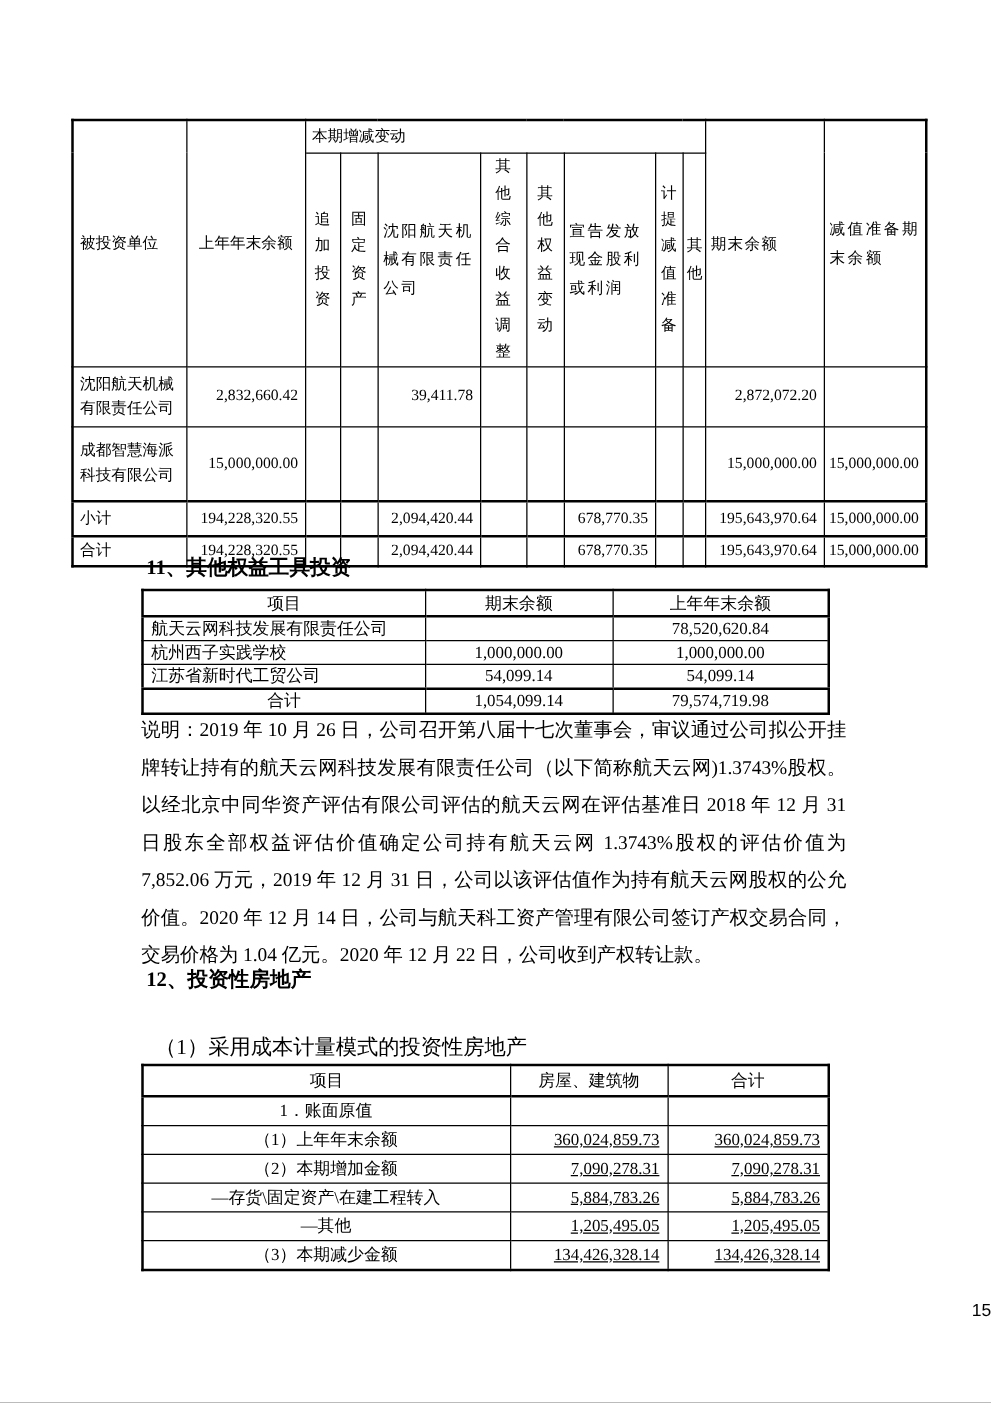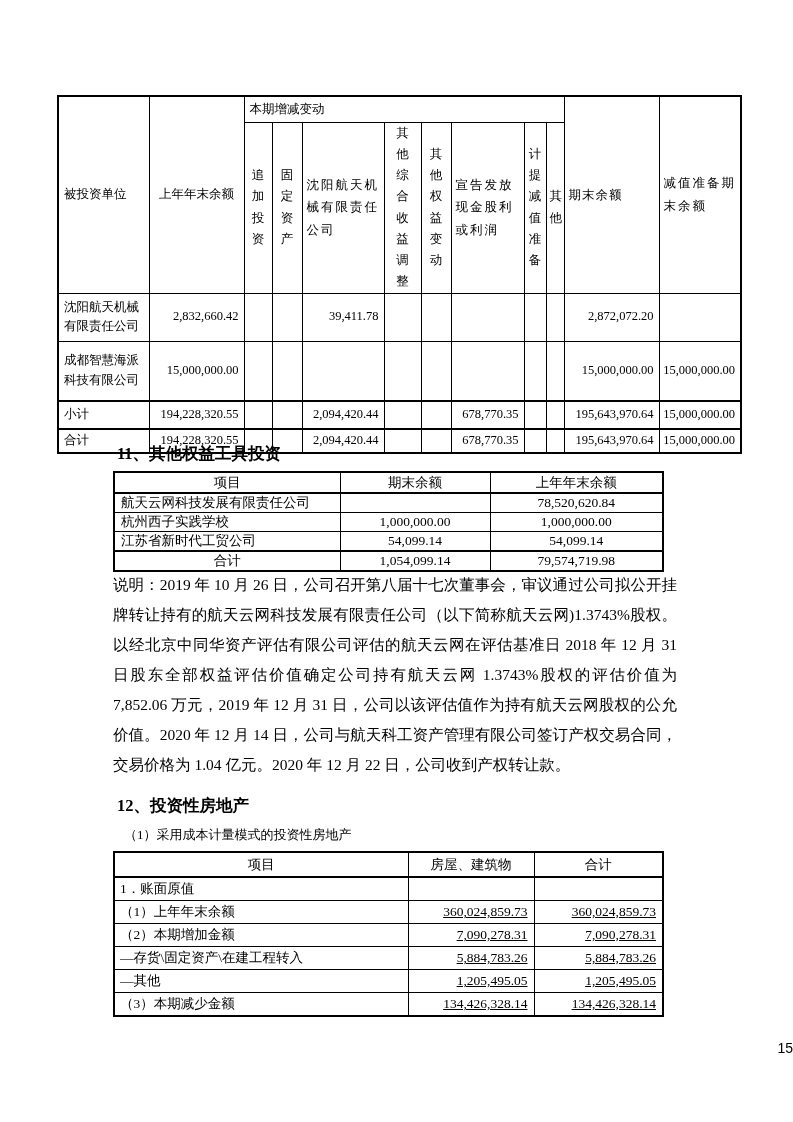--- a/index.html
+++ b/index.html
@@ -34,40 +34,40 @@
   .t1 .ctr { text-align: center; }
   .t1 .group-head { text-align: left; padding-left: 5px; }
   .t1 .vh { text-align: center; vertical-align: middle; }
   .t1 .vh .v { display: inline-block; width: 1.15em; text-align: center; line-height: 1.7; }
   .t1 .wrap-head { text-align: left; padding: 0 4px; letter-spacing: 2px; line-height: 1.8; vertical-align: middle; }
   .t1 .plain-head { text-align: left; padding-left: 4px; vertical-align: middle; letter-spacing: 1px; line-height: 1.8; }
 
   
   .sec-heading { position: absolute; left: 117px; font-weight: bold; font-size: 16.5px; font-family: "Liberation Serif", "DejaVu Serif", serif; }
   .sec-heading.s11 { top: 443px; }
-  .sec-heading.s12 { top: 795px; }
-  .sub-heading { position: absolute; left: 124px; top: 826px; font-size: 13px; }
+  .sec-heading.s12 { top: 773px; }
+  .sub-heading { position: absolute; left: 124px; top: 826px; font-size: 17px; }
 
   
   .t2 { position: absolute; left: 113px; top: 471px; width: 549px; border: 2px solid #000; font-size: 13.5px; }
   .t2 td { padding: 0 6px; height: 19px; line-height: 18px; }
   .t2 .hd td { border-bottom-width: 2px; text-align: center; height: 21px; }
   .t2 .name { text-align: left; }
   .t2 .num { text-align: center; }
   .t2 .total td { border-top-width: 2px; }
   .t2 .ctr { text-align: center; }
 
   
   .note { position: absolute; left: 113px; top: 570px; width: 564px; font-size: 15.5px; line-height: 30px; text-align: justify; text-justify: inter-character; }
 
   
   .t3 { position: absolute; left: 113px; top: 851px; width: 549px; border: 2px solid #000; font-size: 13.5px; }
   .t3 td { padding: 0 6px; height: 23px; line-height: 22px; }
   .t3 .hd td { border-bottom-width: 2px; text-align: center; height: 25px; }
-  .t3 .name { text-align: left; padding-left: 5px; }
+  .t3 .name { text-align: center; padding-left: 5px; }
   .t3 .num { text-align: right; text-decoration: underline; }
 
   
   .page-num { position: absolute; left: 0; top: 1040px; width: 100%; text-align: right; font-size: 14px; font-family: "Liberation Sans", "DejaVu Sans", sans-serif; }
 </style>
 </head>
 <body>
 
 <div class="page">
 

